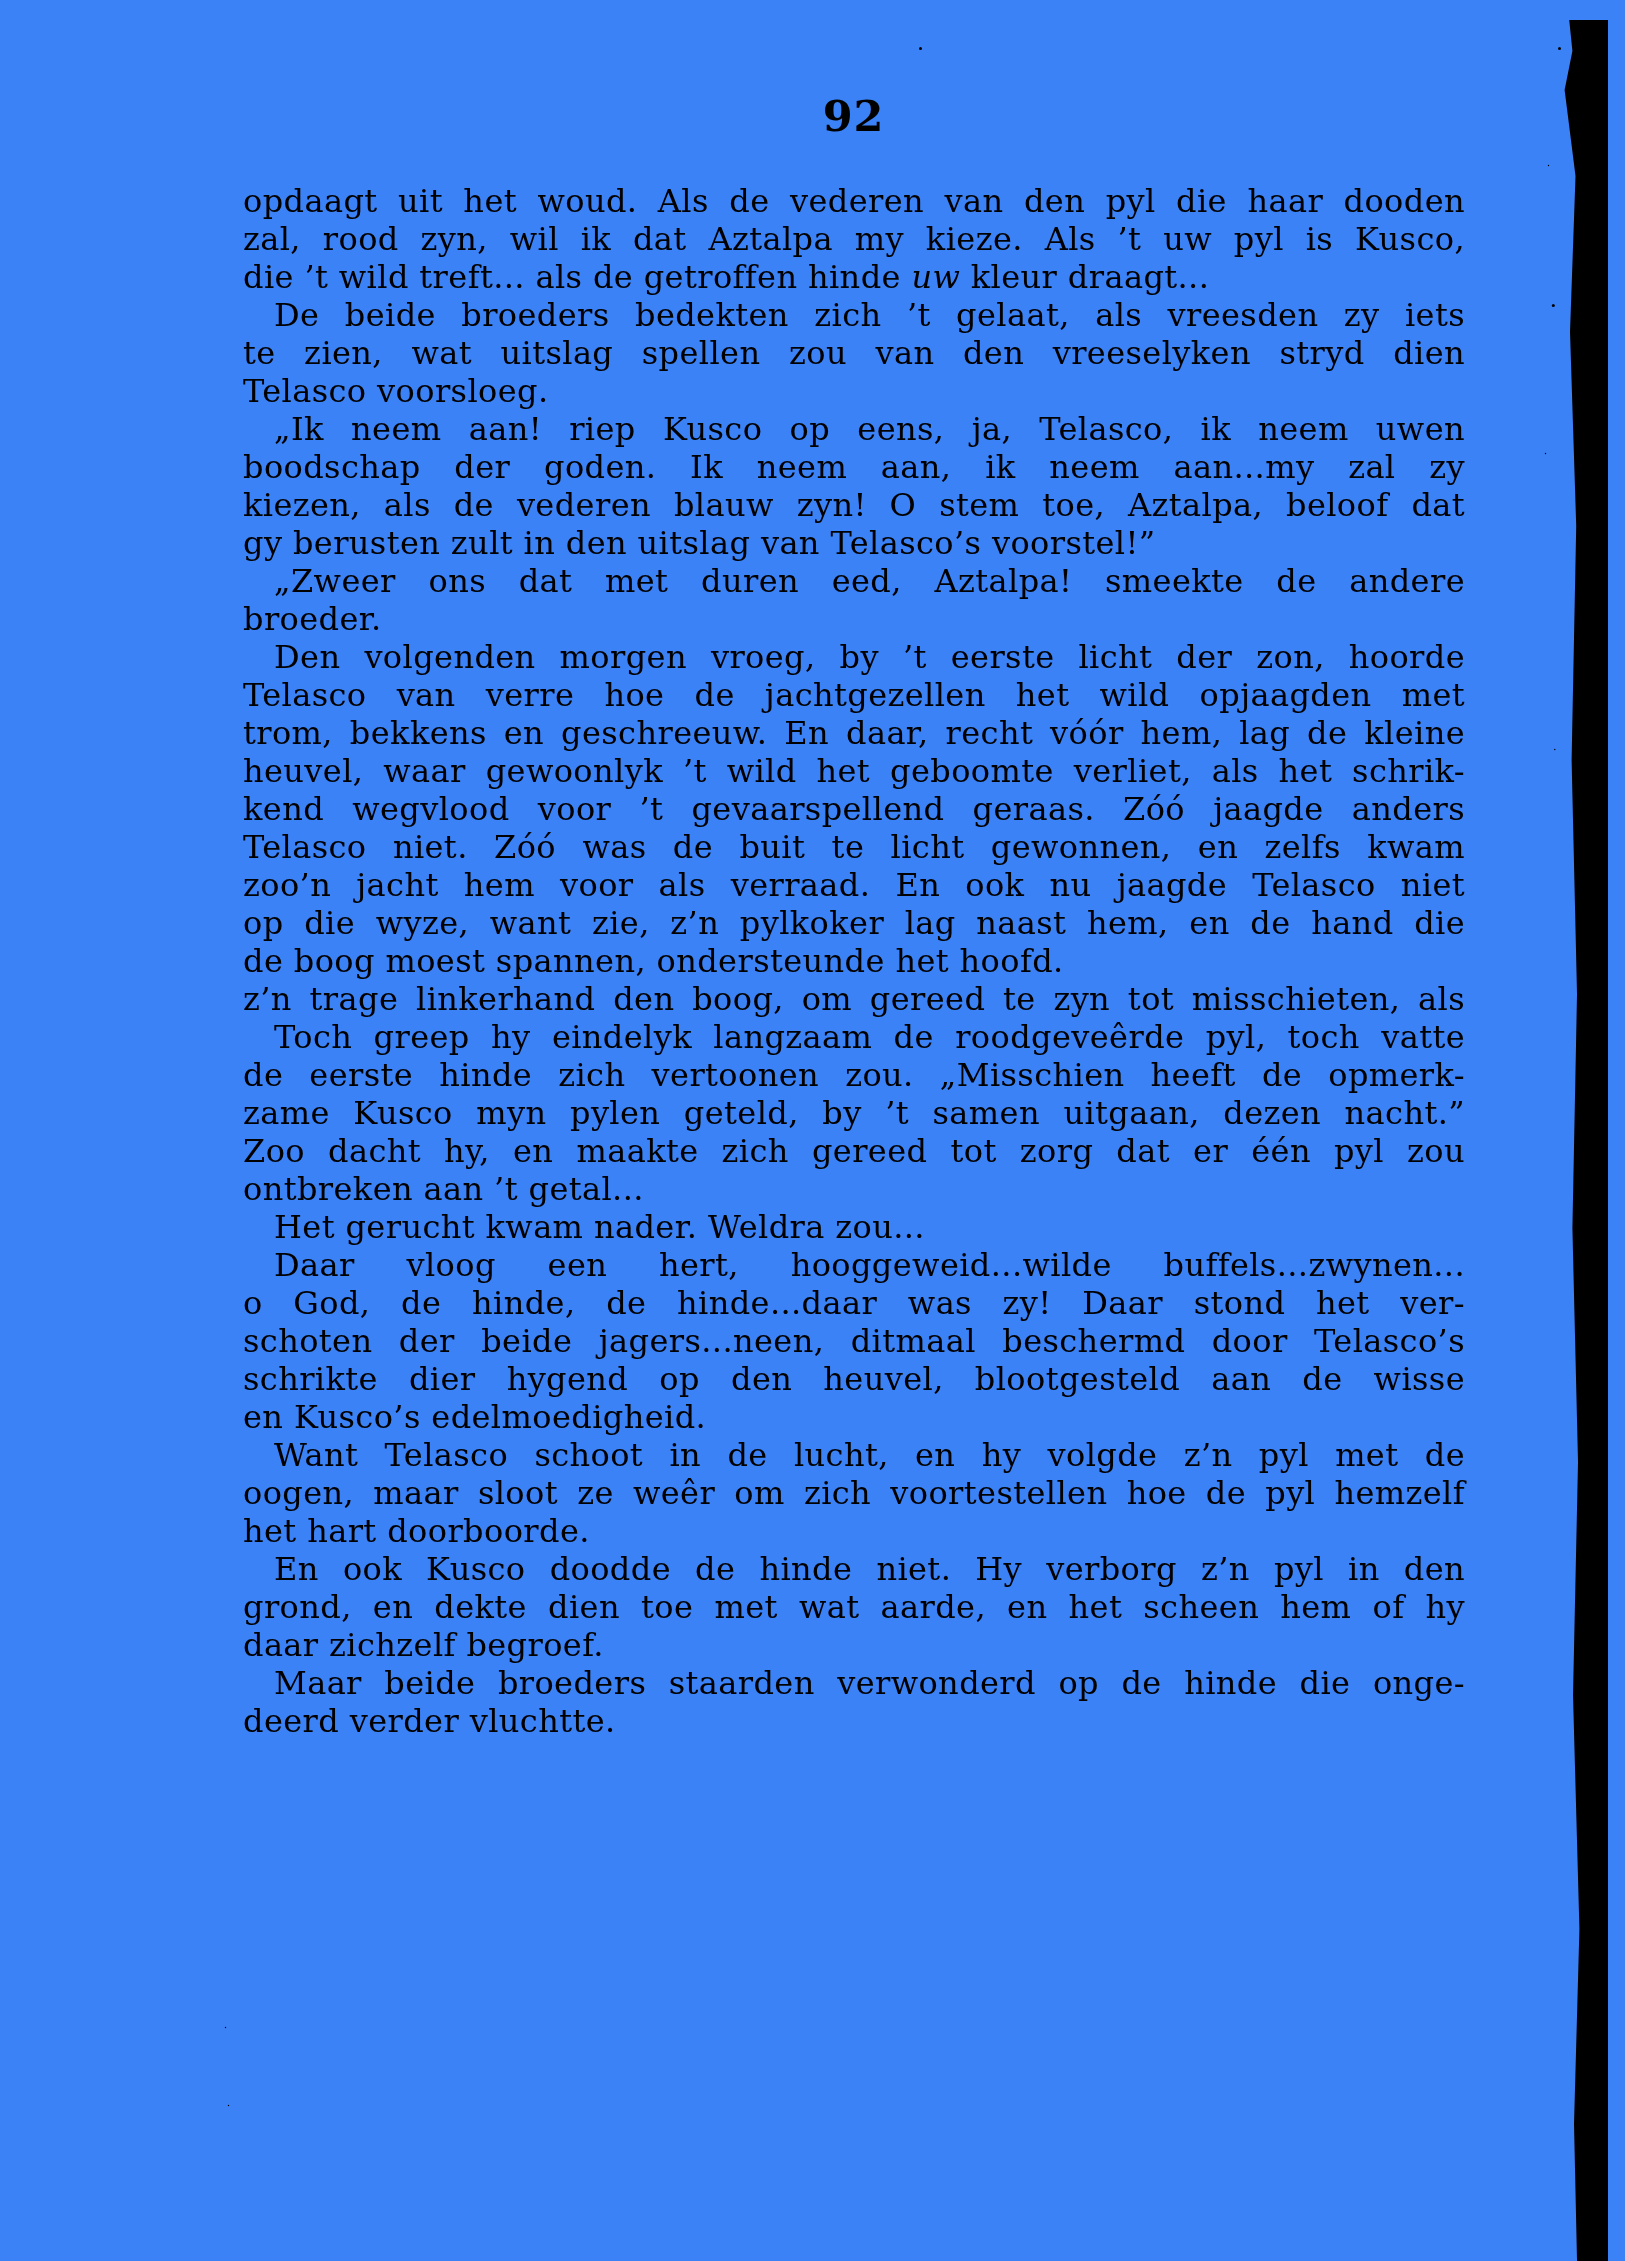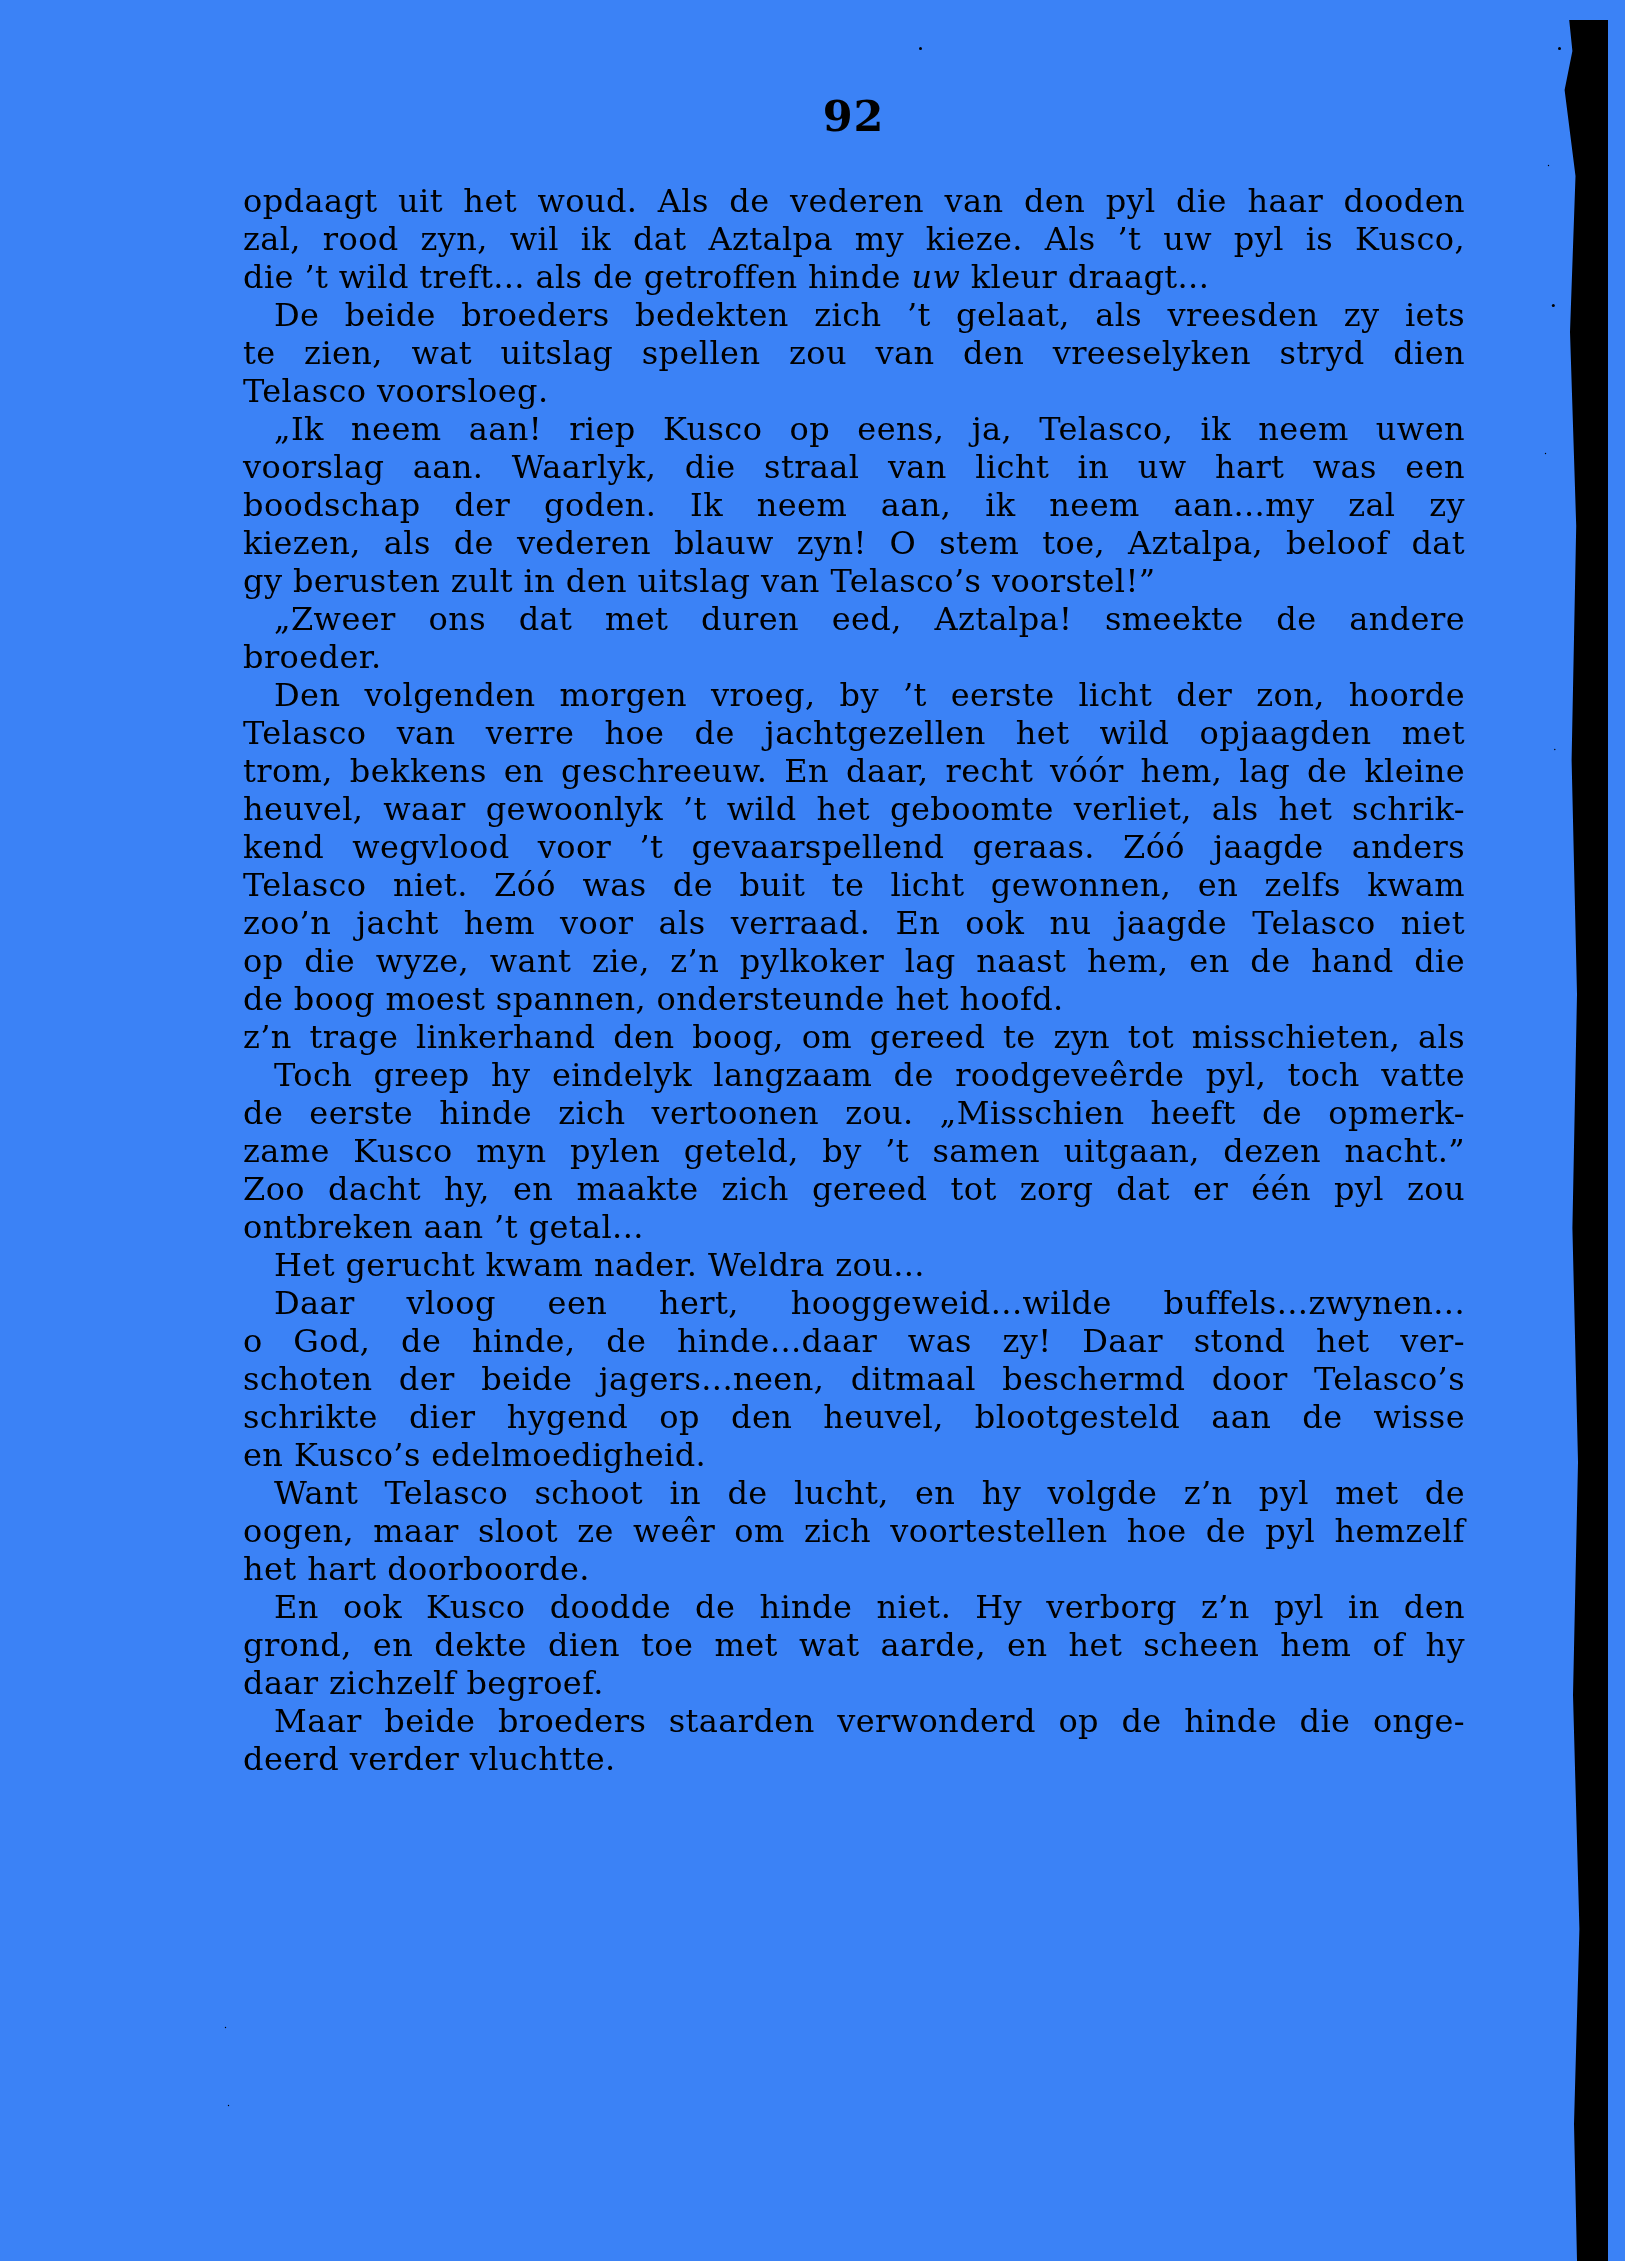--- a/index.html
+++ b/index.html
@@ -98,21 +98,20 @@
         <div class="line">zal, rood zyn, wil ik dat Aztalpa my kieze. Als ’t uw pyl is Kusco,</div>
         <div class="line last">die ’t wild treft... als de getroffen hinde <i>uw</i> kleur draagt...</div>
       </div>
       <div class="paragraph">
         <div class="line indent">De beide broeders bedekten zich ’t gelaat, als vreesden zy iets</div>
         <div class="line">te zien, wat uitslag spellen zou van den vreeselyken stryd dien</div>
         <div class="line last">Telasco voorsloeg.</div>
       </div>
       <div class="paragraph">
         <div class="line indent">„Ik neem aan! riep Kusco op eens, ja, Telasco, ik neem uwen</div>
-        <div class="line">voorslag aan. Waarlyk, die straal van licht in uw hart was een</div>
         <div class="line">boodschap der goden. Ik neem aan, ik neem aan...my zal zy</div>
         <div class="line">kiezen, als de vederen blauw zyn! O stem toe, Aztalpa, beloof dat</div>
         <div class="line last">gy berusten zult in den uitslag van Telasco’s voorstel!”</div>
       </div>
       <div class="paragraph">
         <div class="line indent">„Zweer ons dat met duren eed, Aztalpa! smeekte de andere</div>
         <div class="line last">broeder.</div>
       </div>
       <div class="paragraph">
         <div class="line indent">Den volgenden morgen vroeg, by ’t eerste licht der zon, hoorde</div>

